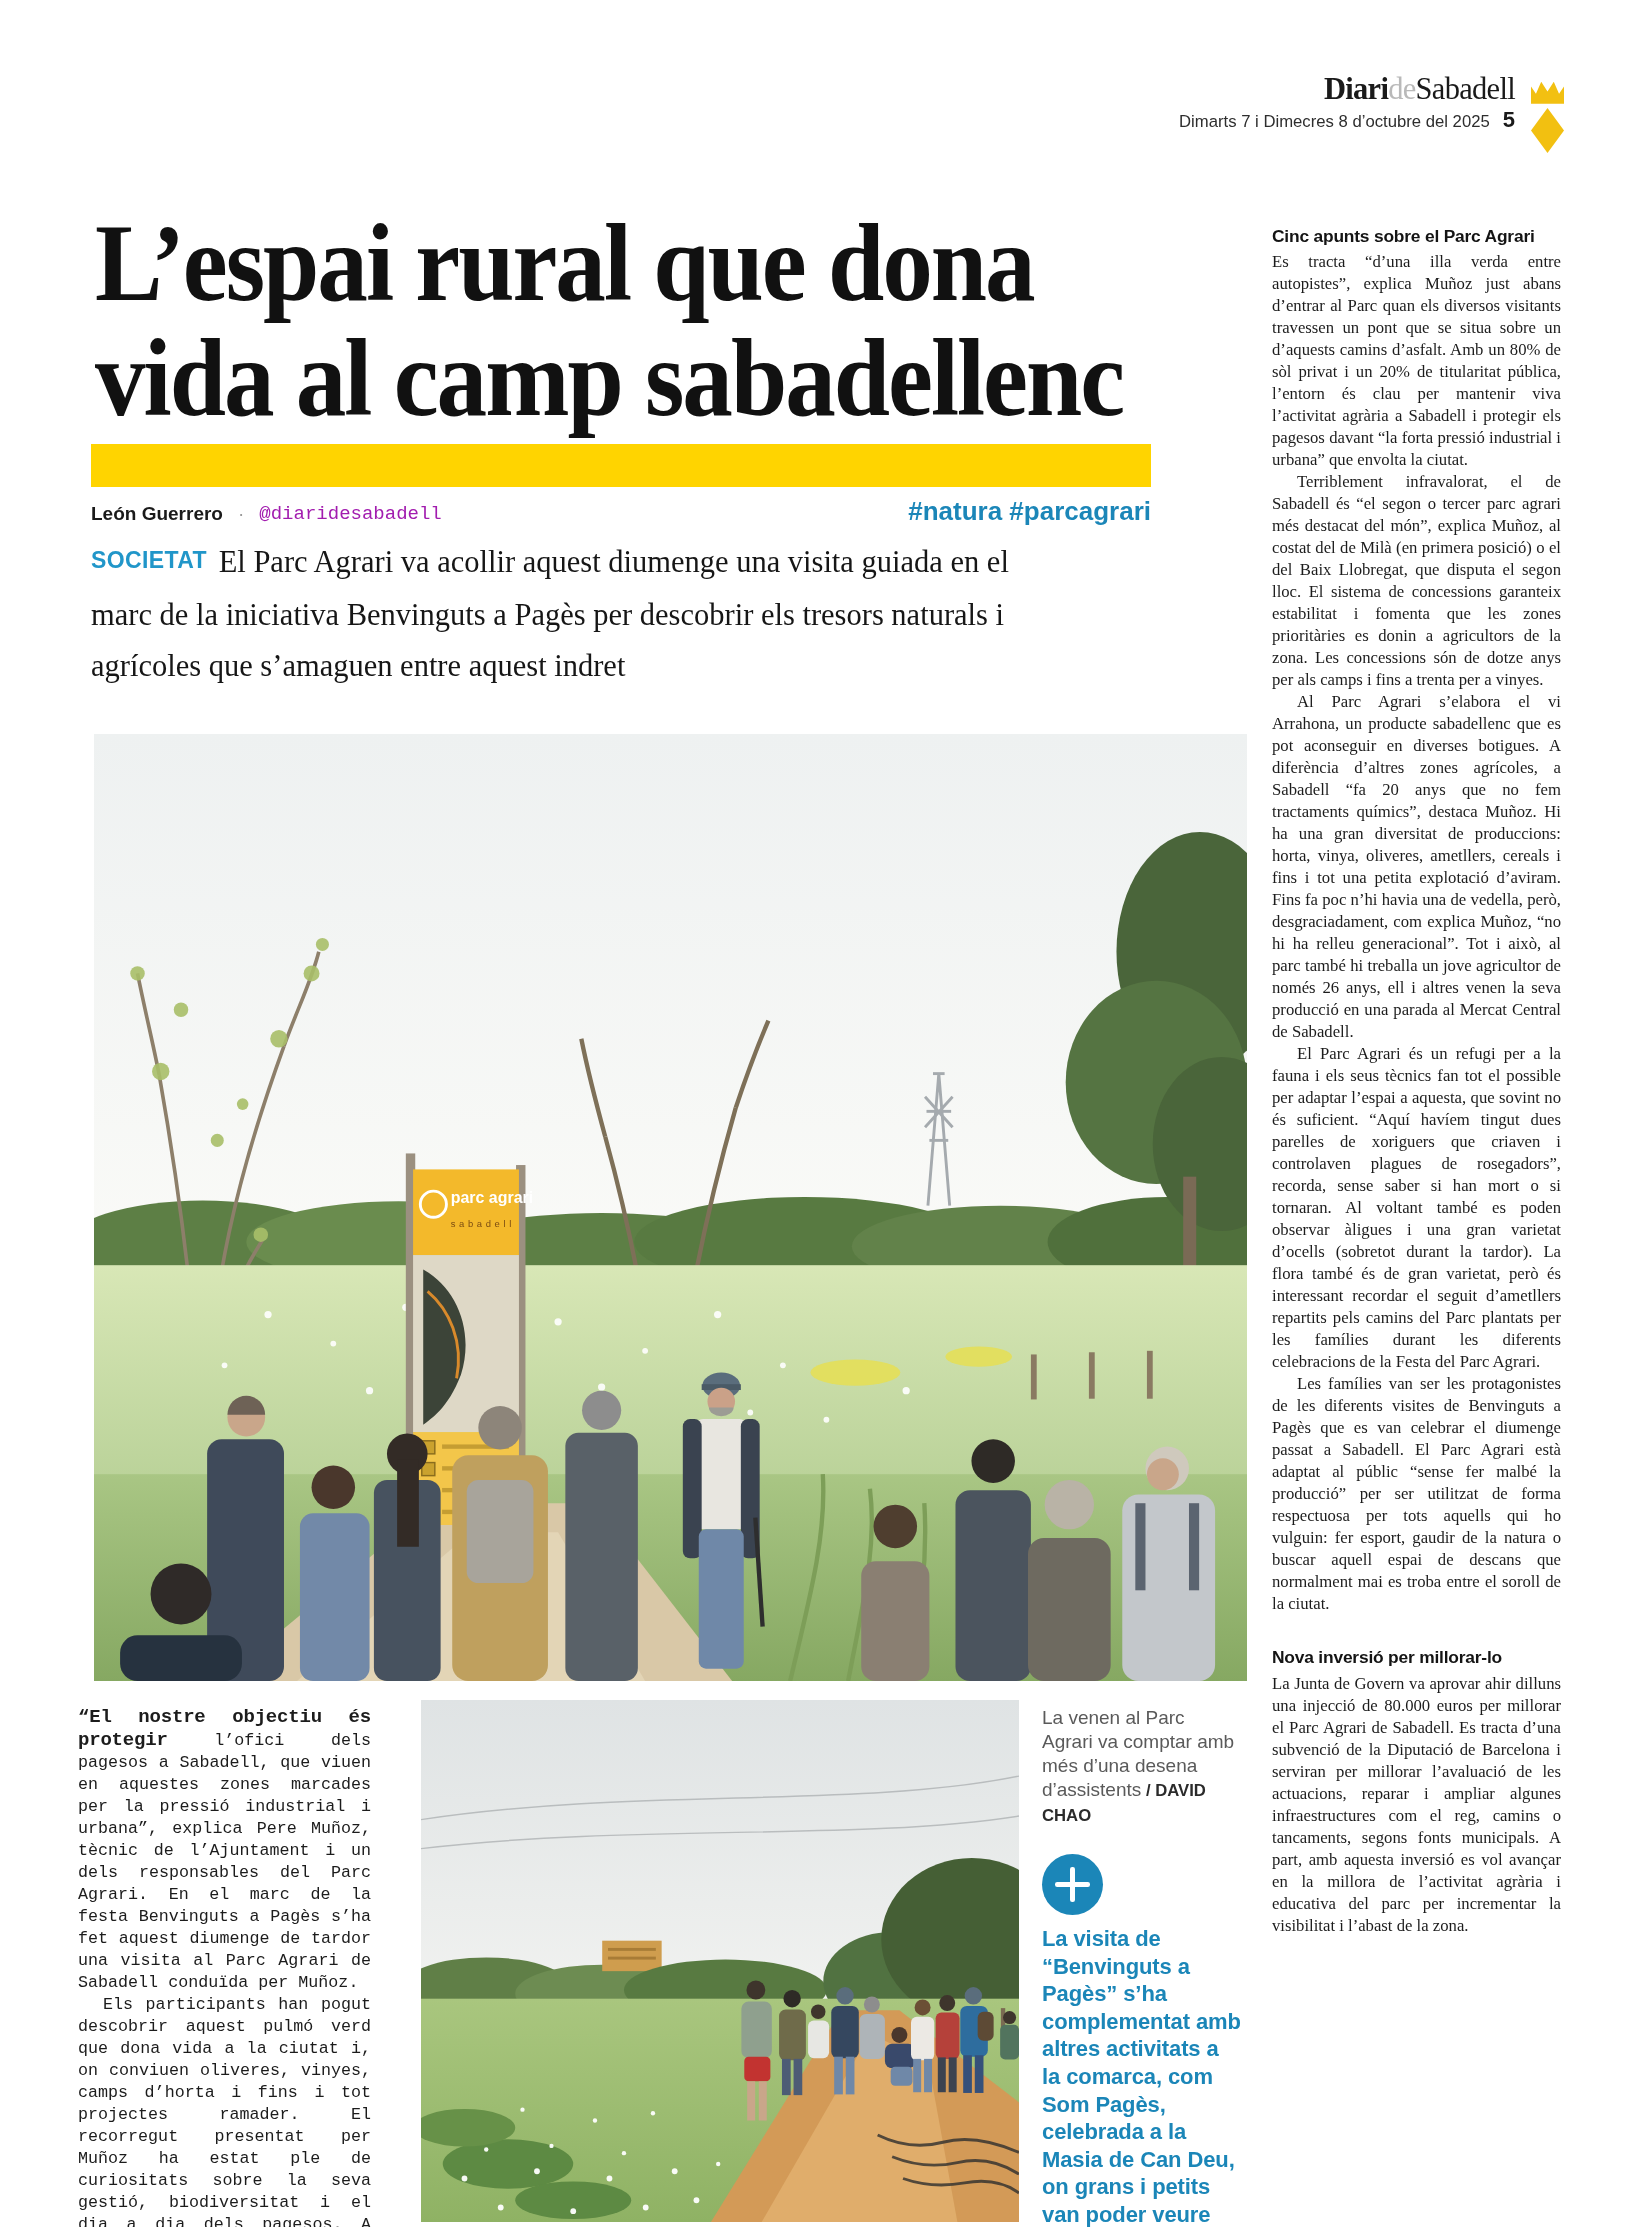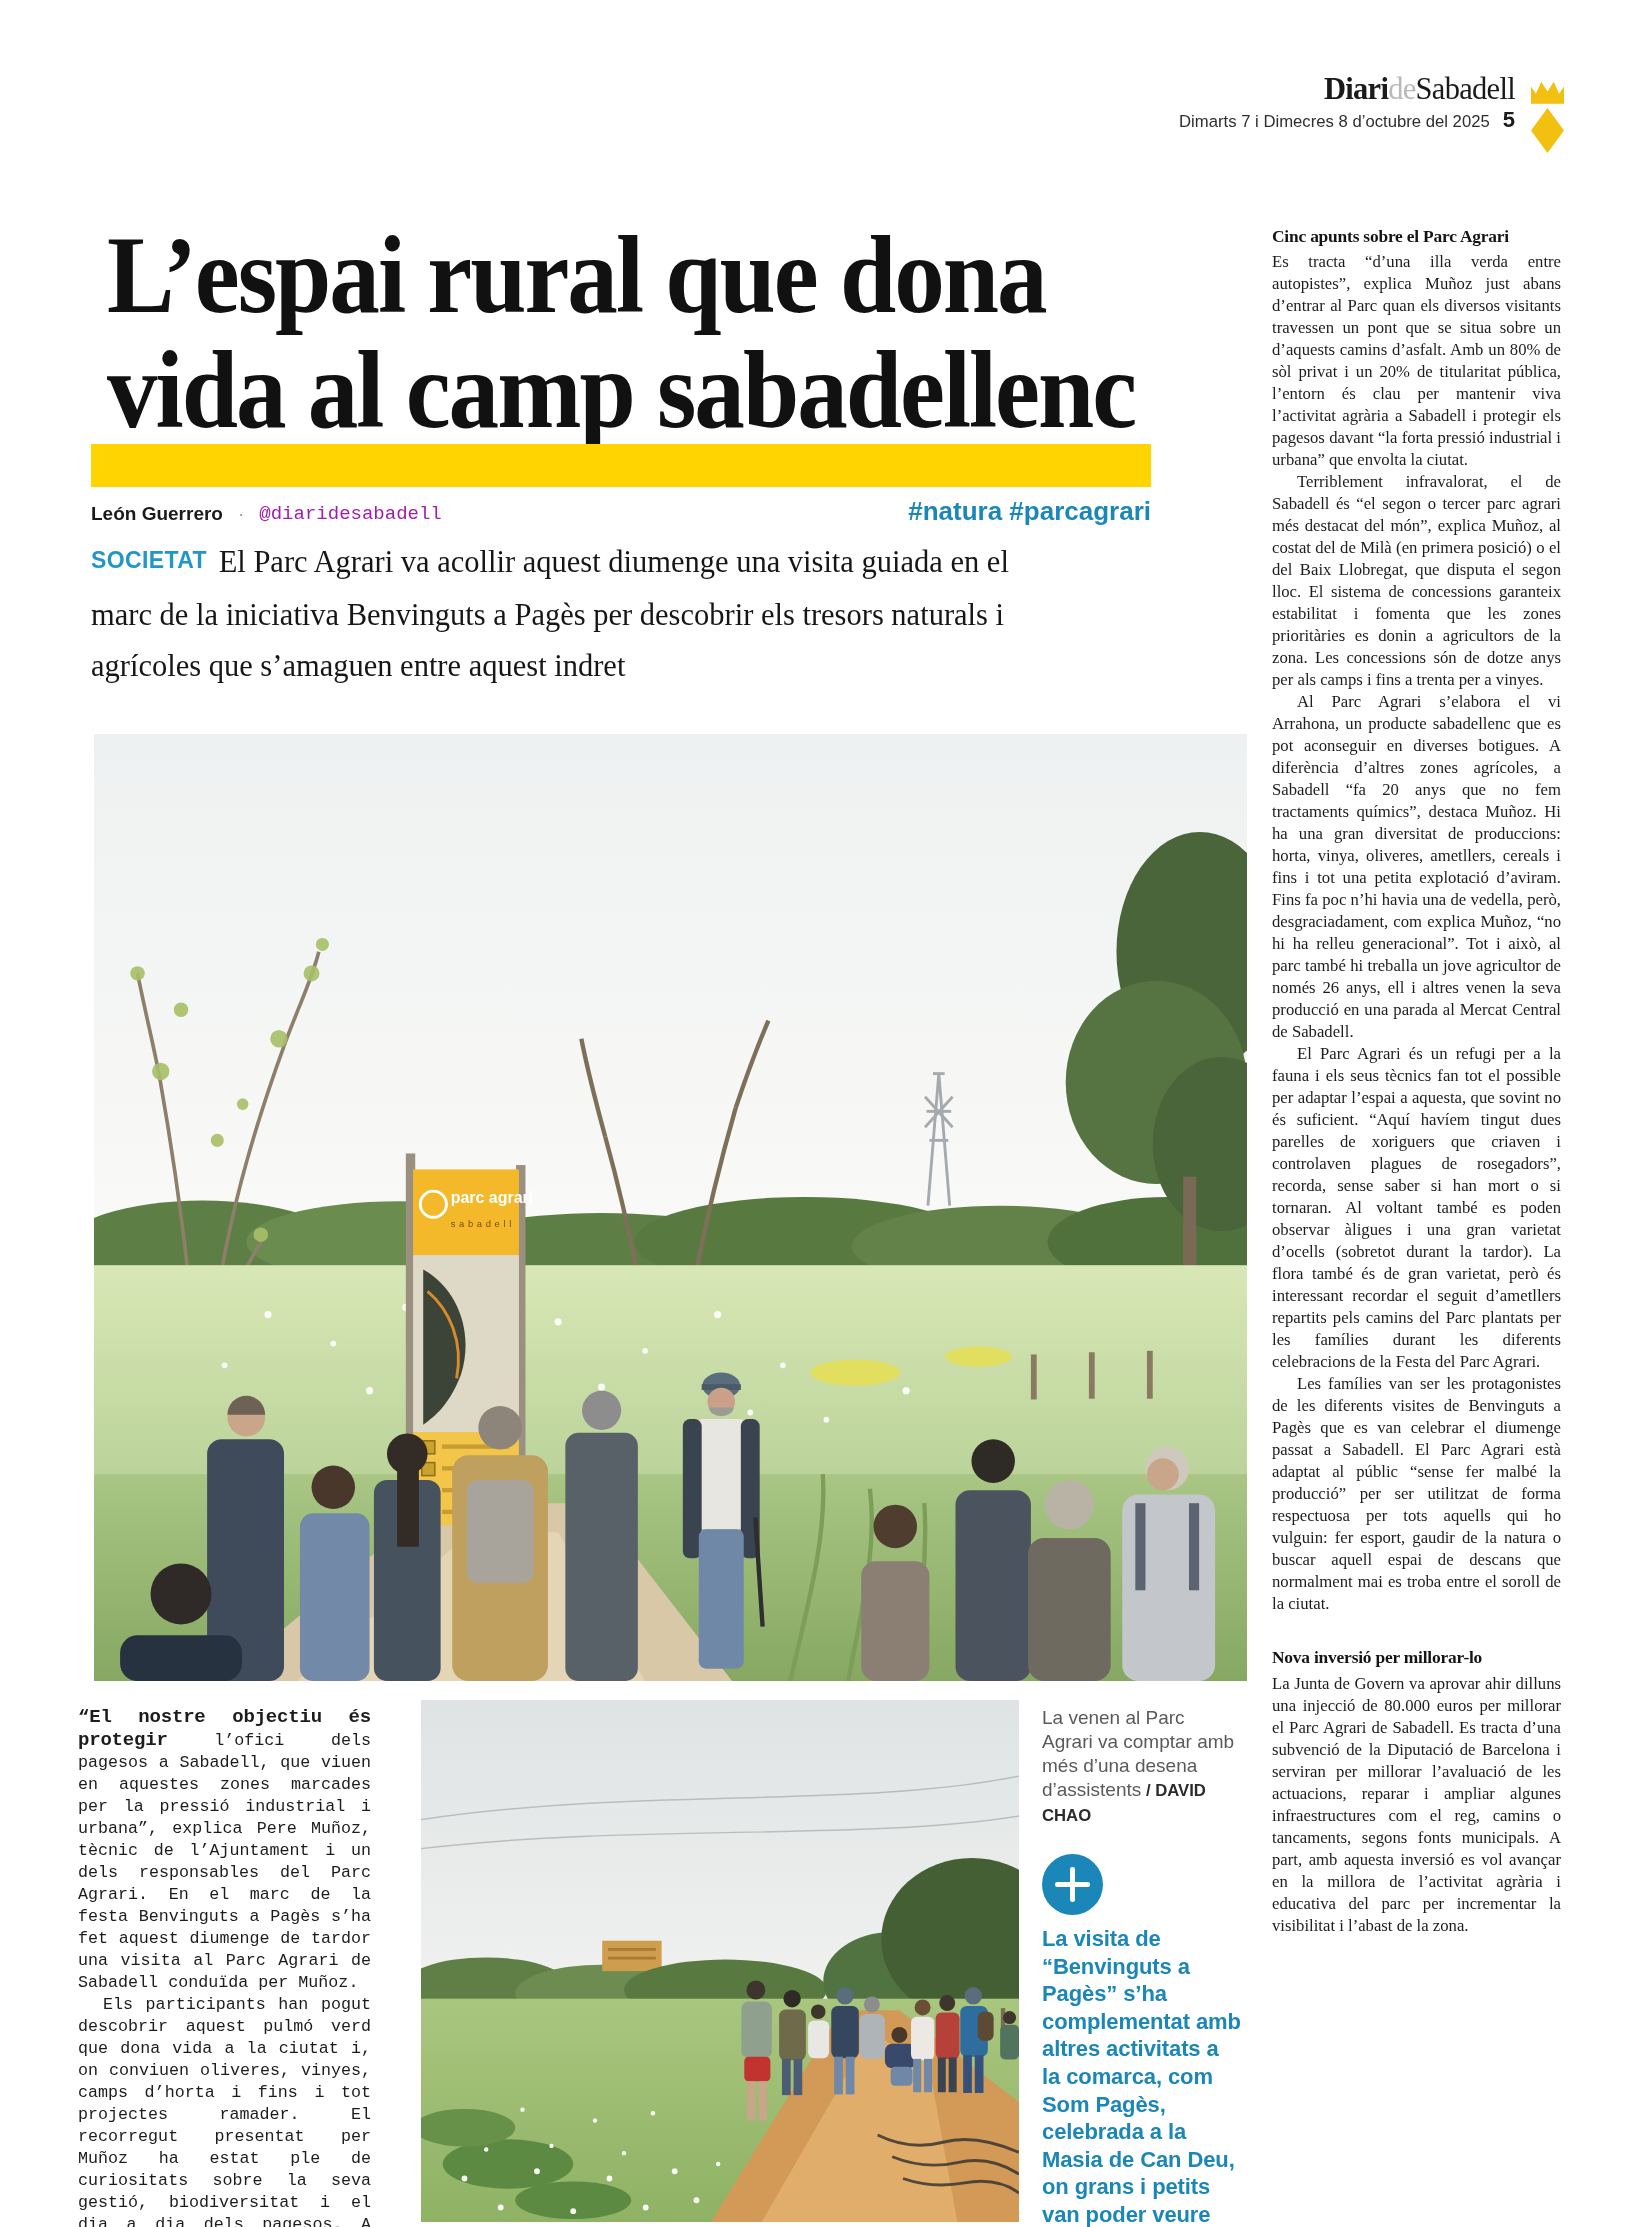--- a/index.html
+++ b/index.html
@@ -45,21 +45,21 @@
   .photo{position:absolute;overflow:hidden;}
   .photo svg{display:block;width:100%;height:100%;}
   .photo-main{left:94px;top:734px;width:1153px;height:947px;}
   .photo-secondary{left:421px;top:1700px;width:598px;height:522px;}
   
   .bodycol{font-family:"Liberation Serif",serif;font-size:16.7px;line-height:22px;
     text-align:justify;color:#1c1c1c;}
   .bodycol p{margin:0;}
   .bodycol p + p{text-indent:25px;}
   .sidebar{position:absolute;left:1272px;top:225px;width:289px;}
-  .sidebar h3{font-family:Liberation Serif, serif;font-size:17.4px;line-height:22px;
+  .sidebar h3{font-family:Liberation Sans, sans-serif;font-size:17.4px;line-height:22px;
     margin:0 0 4.4px 0;color:#141414;letter-spacing:-0.2px;}
   .sidebar .sec2{margin-top:31px;}
   .left-col{position:absolute;left:78px;top:1706px;width:293px;font-family:Liberation Mono, monospace;}
   .left-col .lead{font-size:19px;font-weight:bold;letter-spacing:-0.2px;}
   .left-col .indent{text-indent:25px;}
   
   .caption{position:absolute;left:1042px;top:1706px;width:194px;
     font-size:19px;line-height:24px;color:#5a5a5a;}
   .caption .credit{color:#2b2b2b;font-weight:bold;font-size:16.7px;}
   .plus-btn{position:absolute;left:1042px;top:1854px;width:61px;height:61px;border-radius:50%;
@@ -84,21 +84,21 @@
         <span>Dimarts 7 i Dimecres 8 d’octubre del 2025</span>
         <span class="pagenum">5</span>
       </div>
     </div>
     <div class="emblem">
       <div class="crown"></div>
       <div class="diamond"></div>
     </div>
   </div>
 
-  <h1 class="headline" style="margin:16px;">
+  <h1 class="headline" style="margin:4px;">
     <span class="hl-line">L’espai rural que dona</span><br>
     <span class="hl-line">vida al camp sabadellenc</span>
   </h1>
   <div class="yellow-bar"></div>
 
   <div class="byline">
     <div class="byl-left">
       <span class="author">León Guerrero</span>
       <span class="sep">·</span>
       <span class="handle">@diaridesabadell</span>

